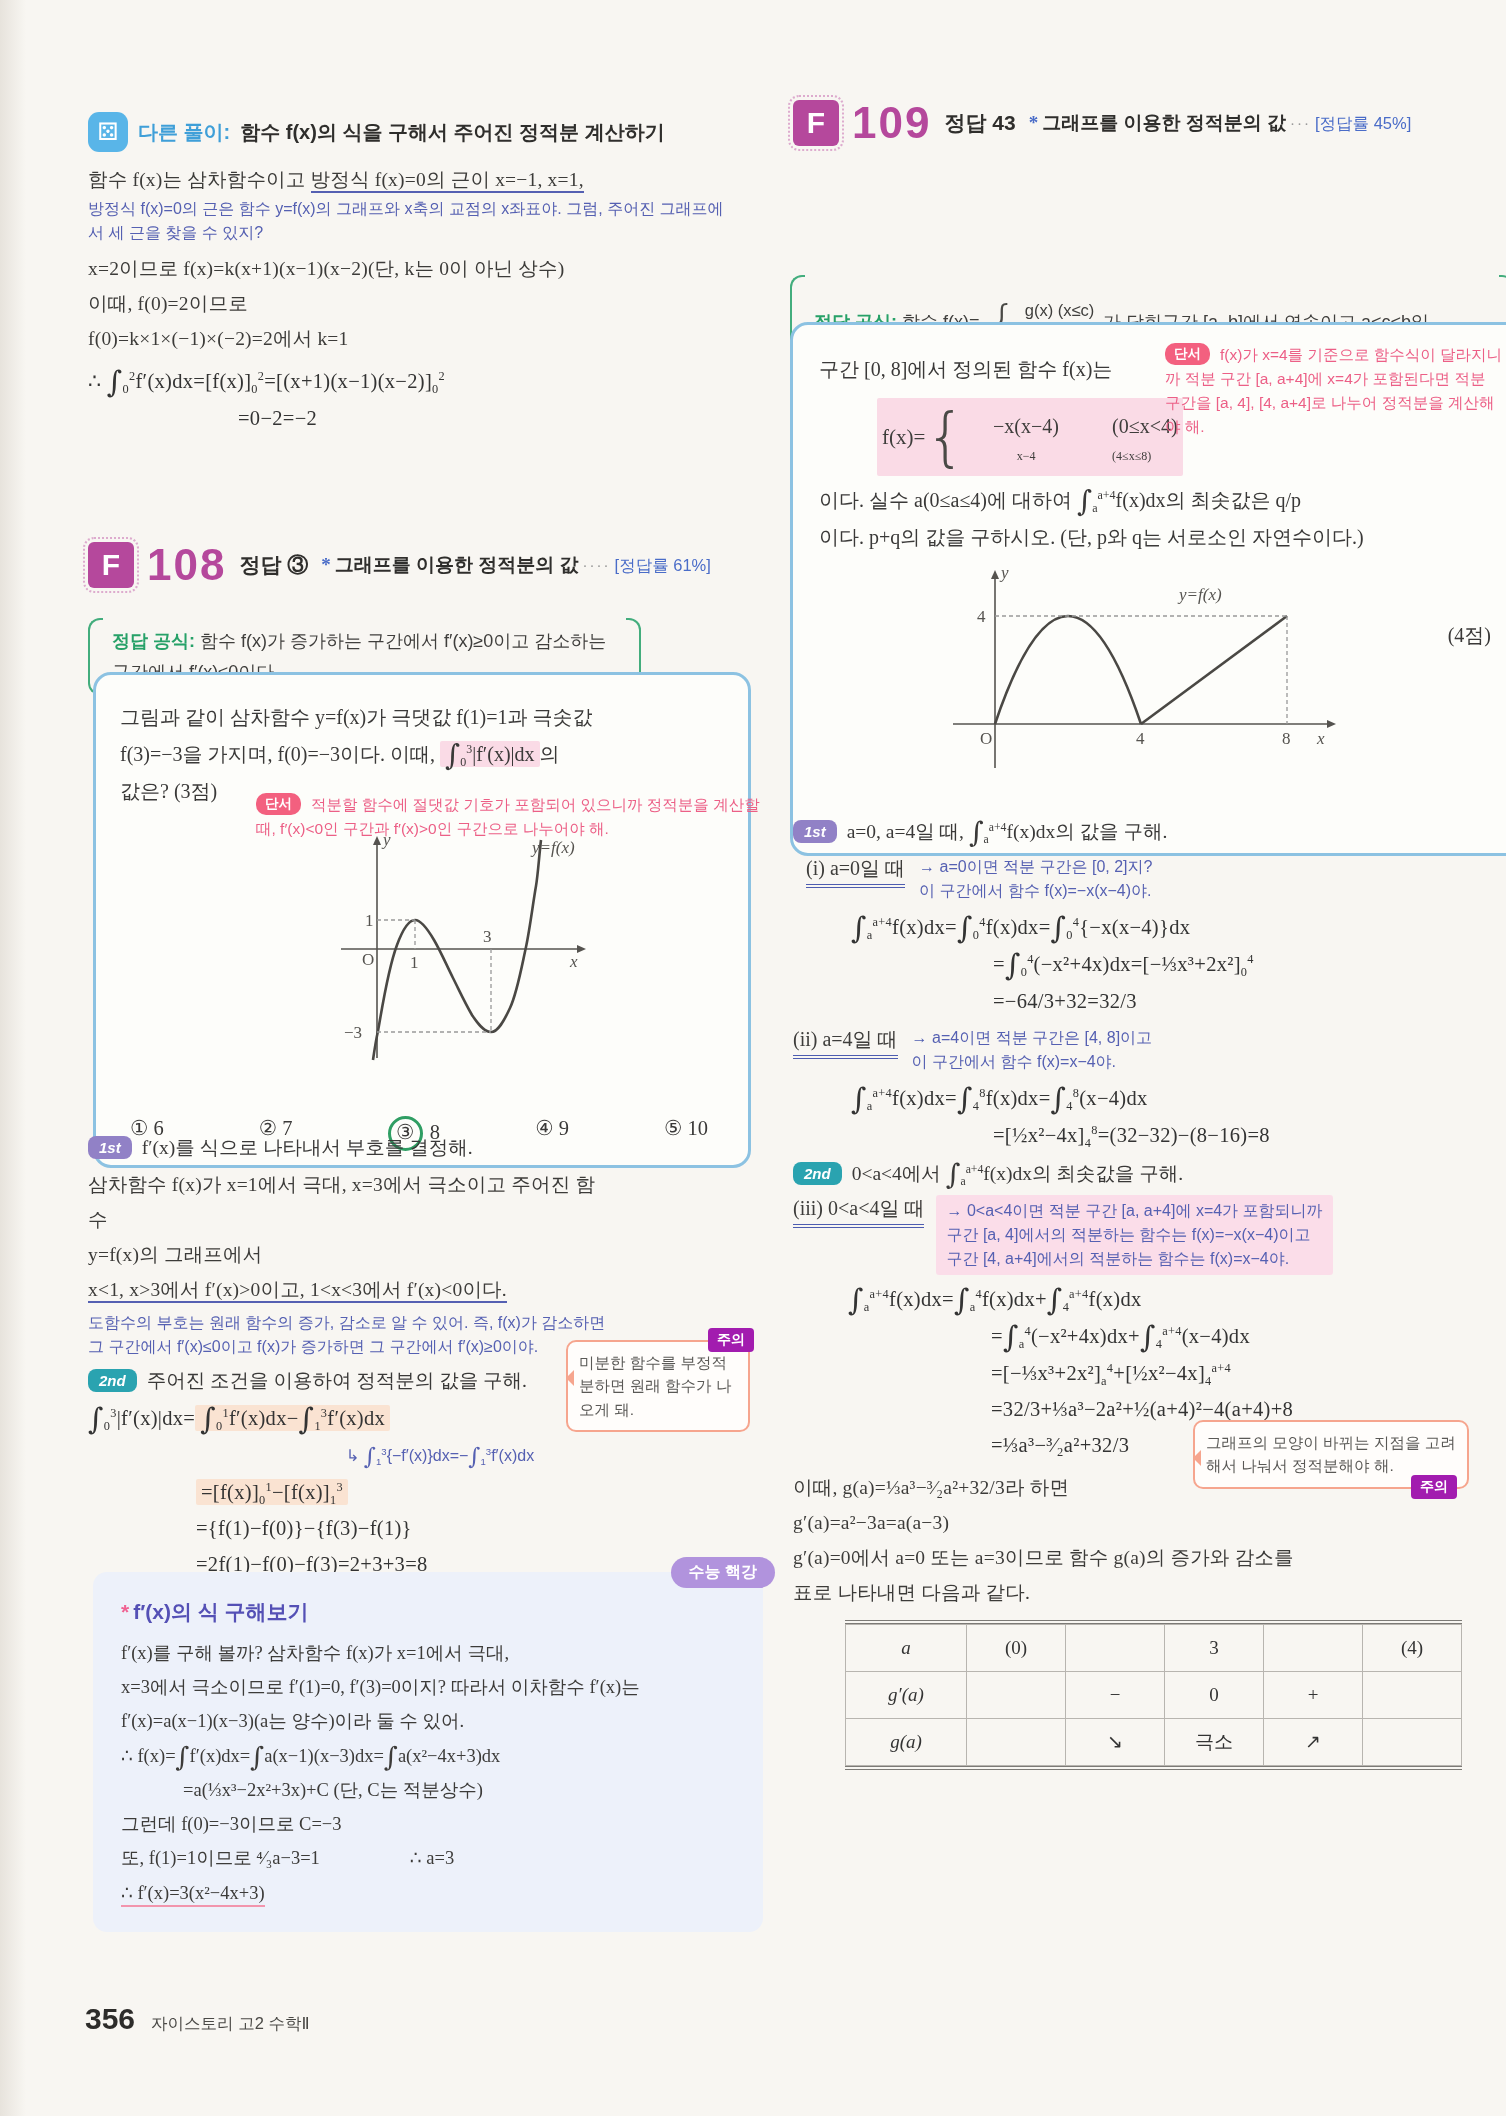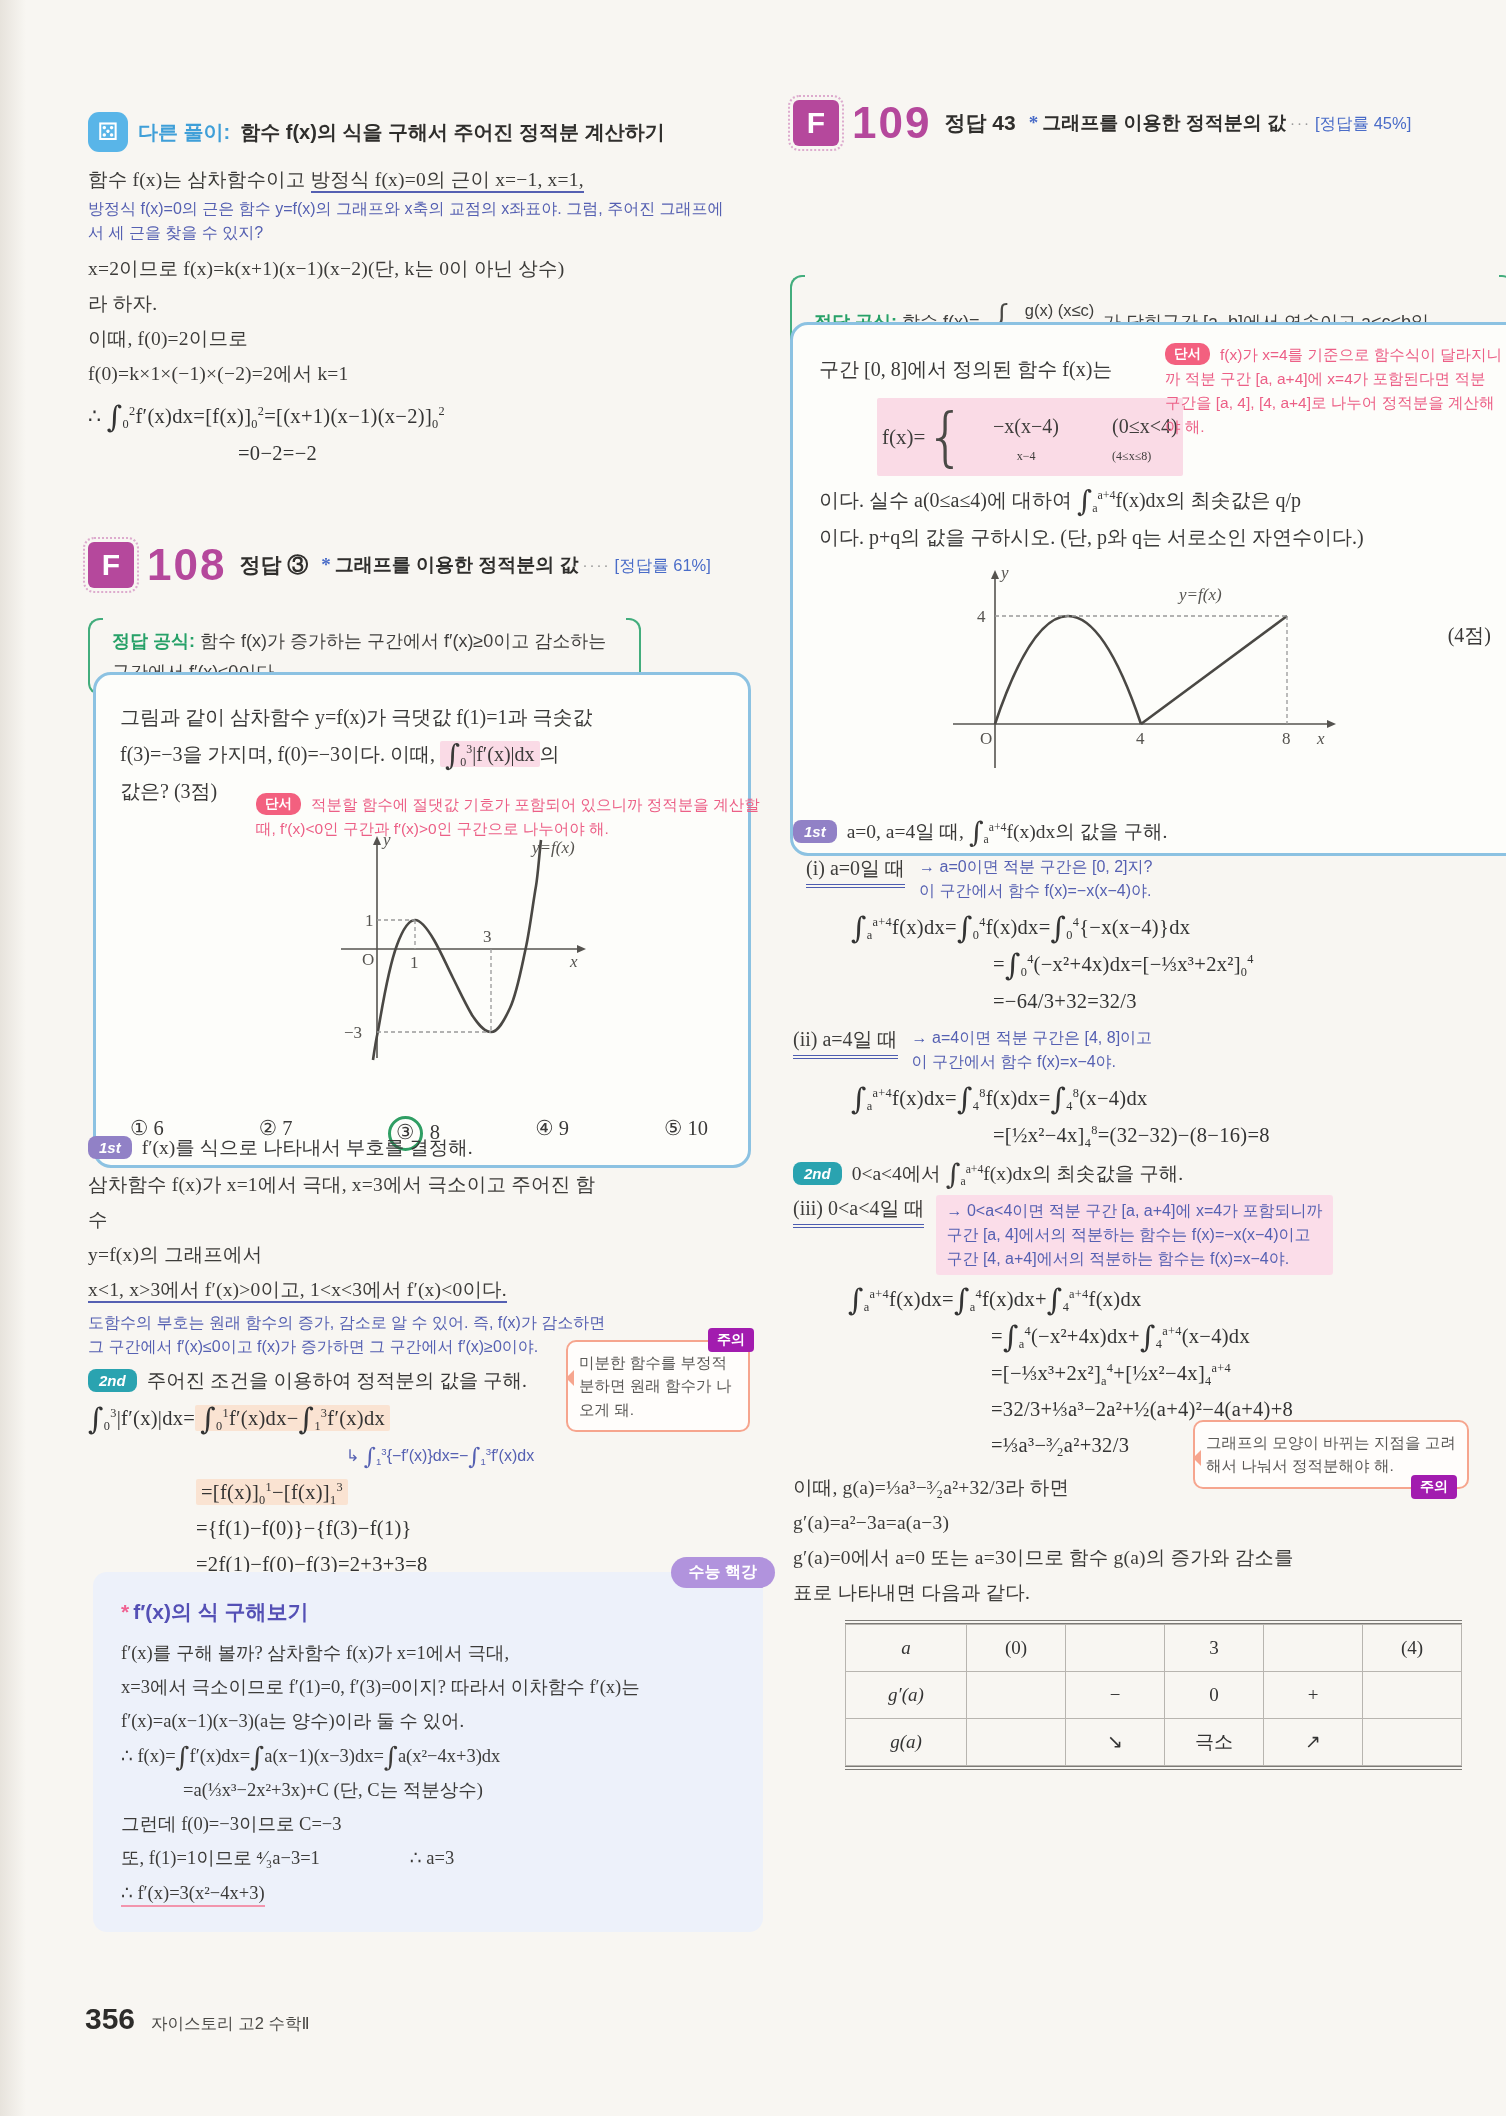--- a/index.html
+++ b/index.html
@@ -93,21 +93,20 @@
     <div class="alt-head">
       <div class="alt-icon">⚄</div>
       <span class="alt-label">다른 풀이:</span>
       <span class="alt-title">함수 f(x)의 식을 구해서 주어진 정적분 계산하기</span>
     </div>
     <div class="body-line" style="margin-top:10px;">
       <span>함수 f(x)는 삼차함수이고 </span><span class="ul-blue">방정식 f(x)=0의 근이 x=−1, x=1,</span>
     </div>
     <div class="blue note-sm" style="width:640px;">방정식 f(x)=0의 근은 함수 y=f(x)의 그래프와 x축의 교점의 x좌표야. 그럼, 주어진 그래프에서 세 근을 찾을 수 있지?</div>
     <div class="body-line" style="margin-top:6px;width:560px;">x=2이므로 f(x)=k(x+1)(x−1)(x−2)(단, k는 0이 아닌 상수)</div>
-    <div class="body-line">라 하자.</div>
     <div class="body-line">이때, f(0)=2이므로</div>
     <div class="body-line">f(0)=k×1×(−1)×(−2)=2에서 k=1</div>
     <div class="mline">∴ <span class="ig">∫</span><sub>0</sub><sup>2</sup>f′(x)dx=[f(x)]<sub>0</sub><sup>2</sup>=[(x+1)(x−1)(x−2)]<sub>0</sub><sup>2</sup></div>
     <div class="mline" style="margin-left:150px;">=0−2=−2</div>
   </div>
 
   <div class="abs prob-head" style="left:88px;top:540px;">
     <div class="fbadge">F</div>
     <span class="fnum">108</span>
     <span class="fans">정답 ③</span>

